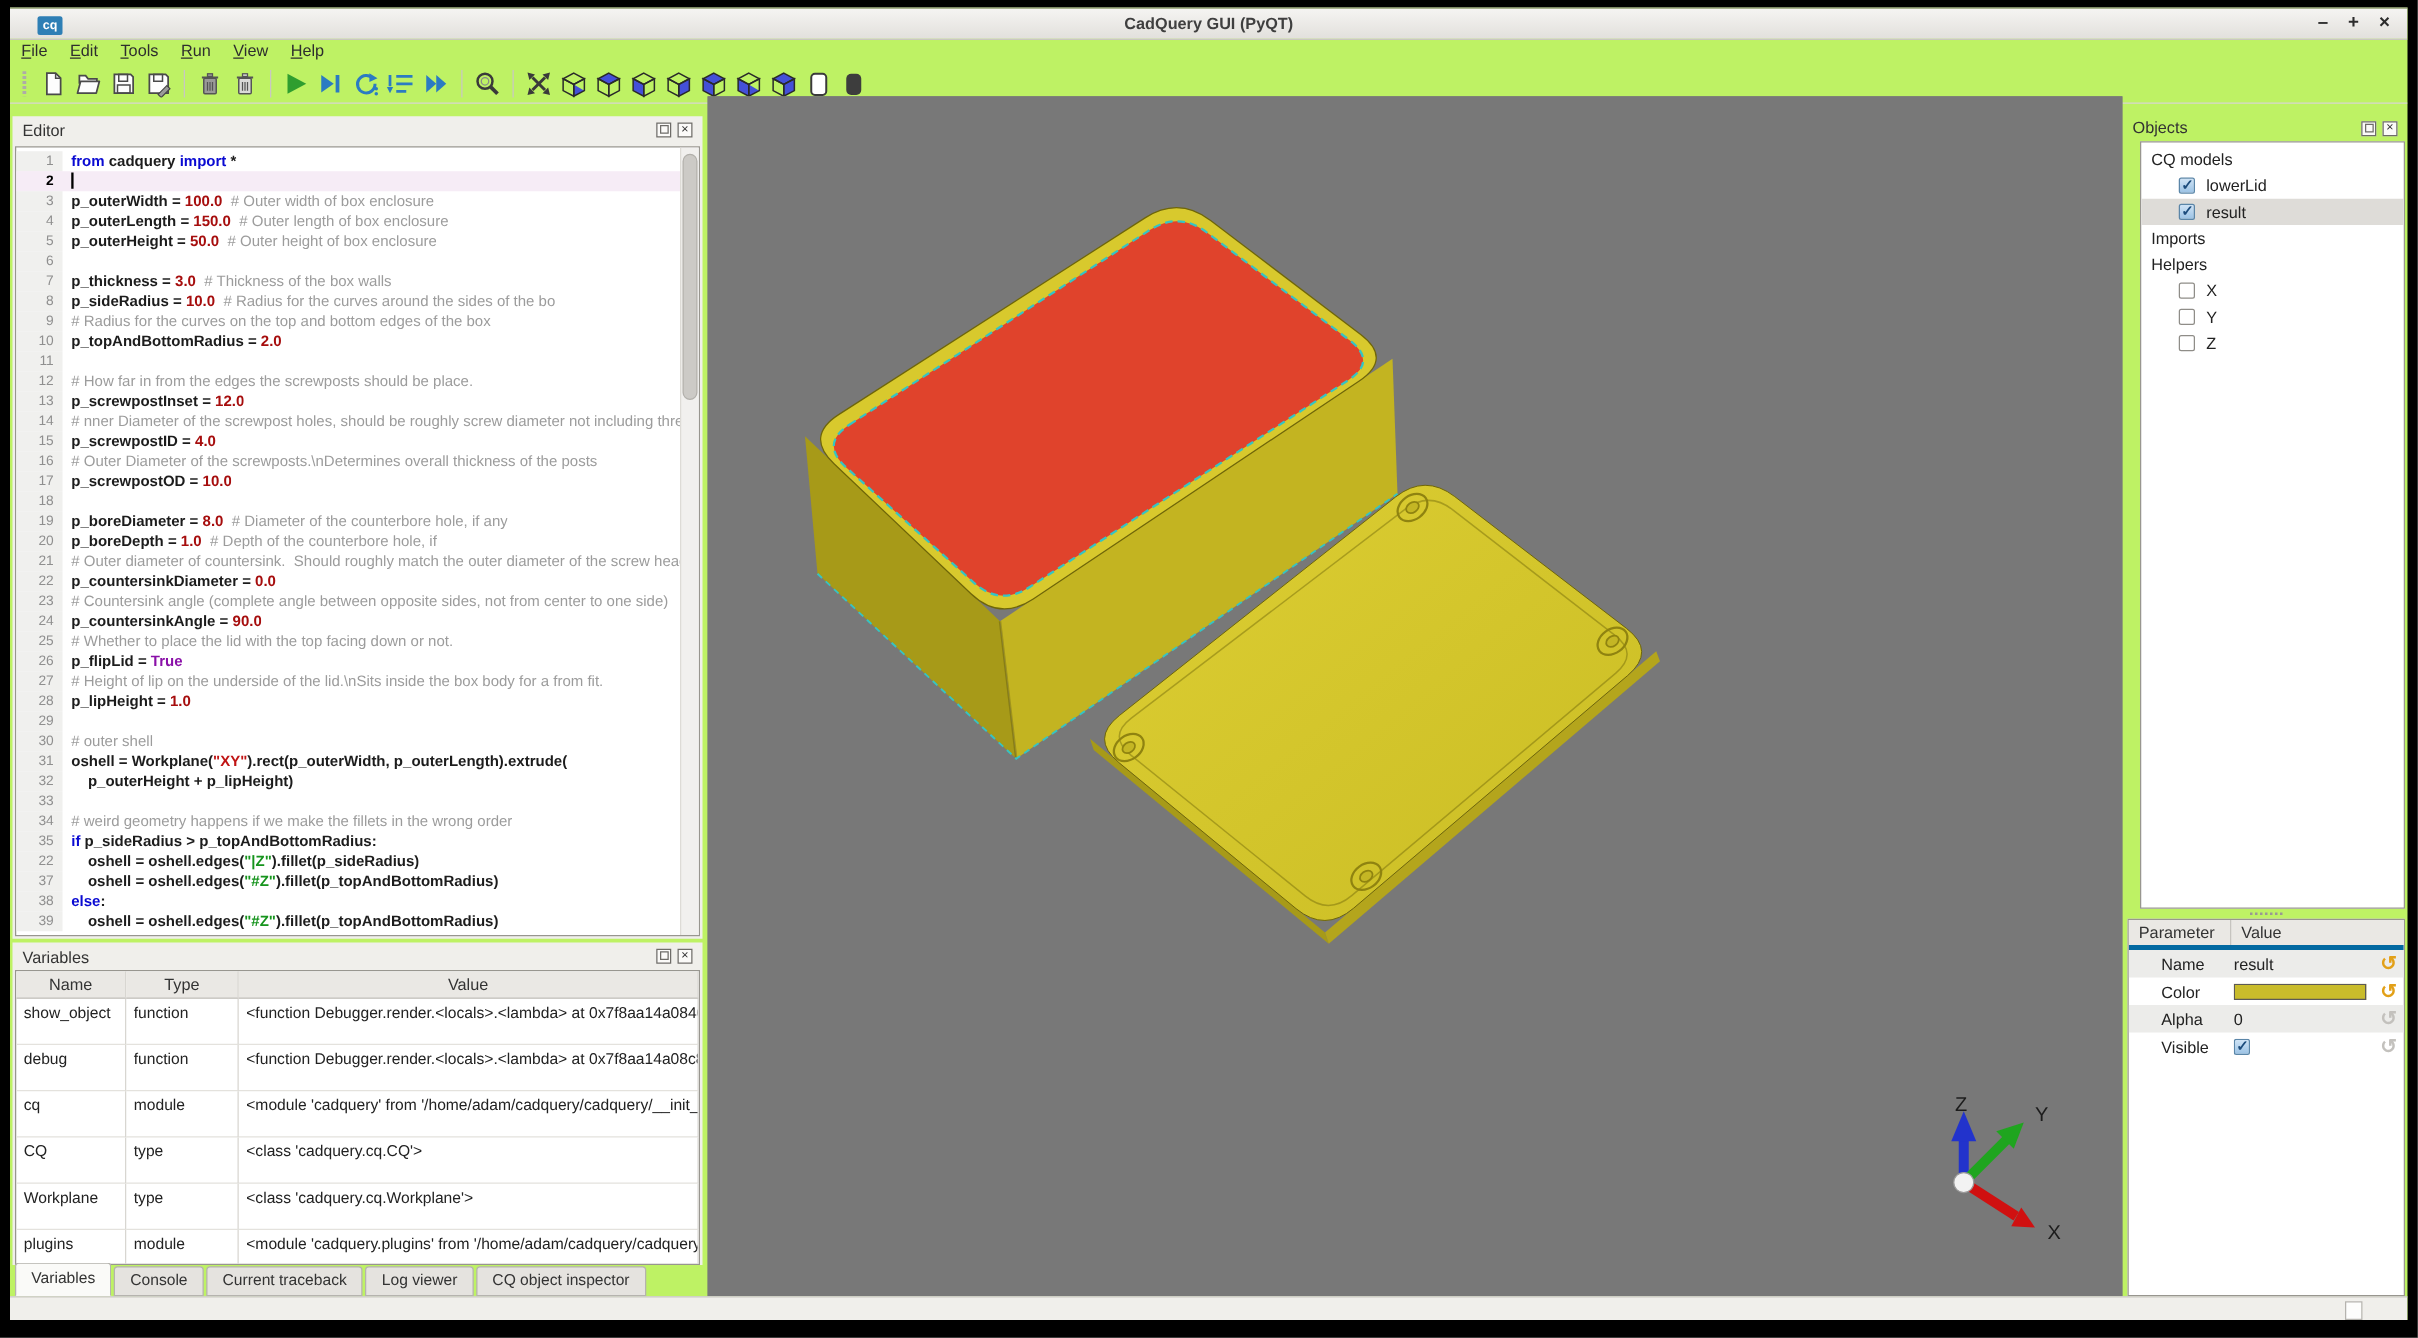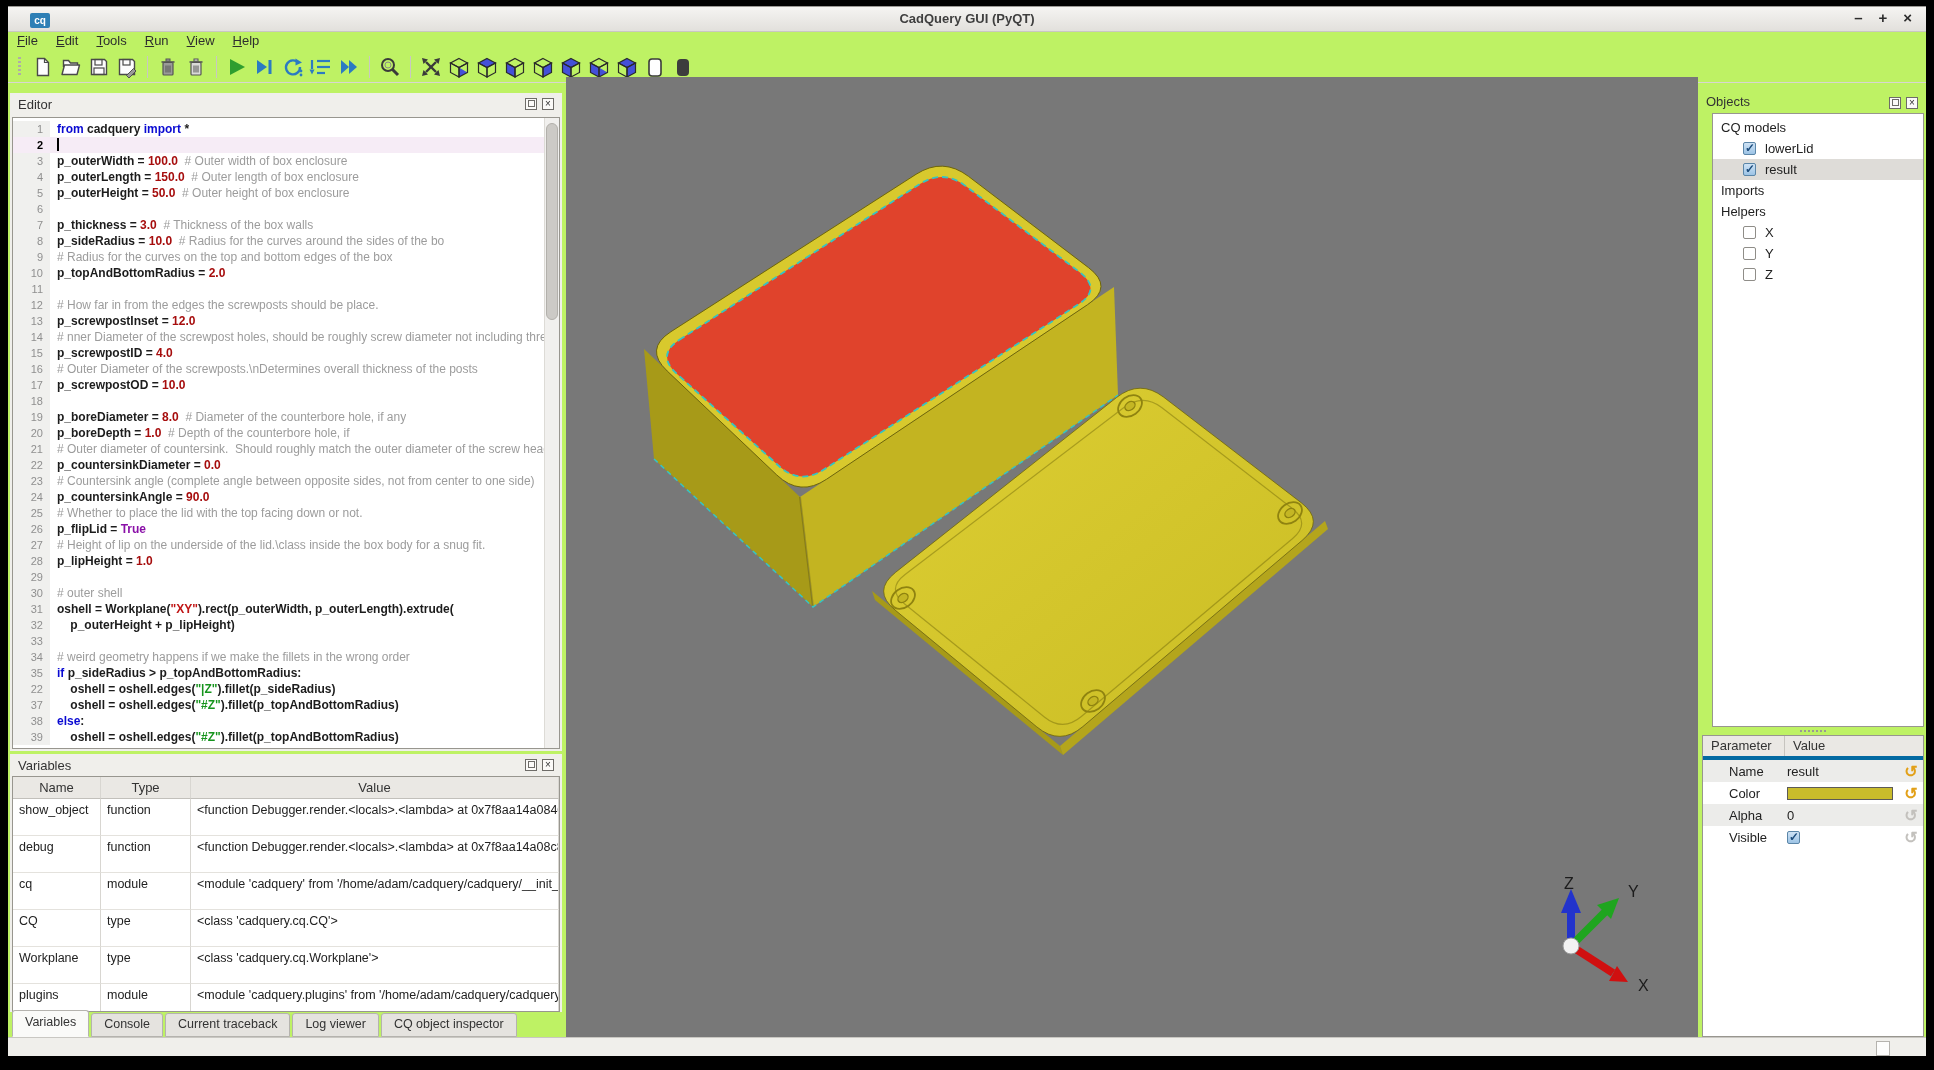--- a/index.html
+++ b/index.html
@@ -330,21 +330,21 @@
           <div class="cl"><span class="ln">17</span><span class="ct"><span class="tok-p">p_screwpostOD = </span><span class="tok-n">10.0</span></span></div>
           <div class="cl"><span class="ln">18</span><span class="ct"></span></div>
           <div class="cl"><span class="ln">19</span><span class="ct"><span class="tok-p">p_boreDiameter = </span><span class="tok-n">8.0</span><span class="tok-c">  # Diameter of the counterbore hole, if any</span></span></div>
           <div class="cl"><span class="ln">20</span><span class="ct"><span class="tok-p">p_boreDepth = </span><span class="tok-n">1.0</span><span class="tok-c">  # Depth of the counterbore hole, if</span></span></div>
           <div class="cl"><span class="ln">21</span><span class="ct"><span class="tok-c"># Outer diameter of countersink.  Should roughly match the outer diameter of the screw head</span></span></div>
           <div class="cl"><span class="ln">22</span><span class="ct"><span class="tok-p">p_countersinkDiameter = </span><span class="tok-n">0.0</span></span></div>
           <div class="cl"><span class="ln">23</span><span class="ct"><span class="tok-c"># Countersink angle (complete angle between opposite sides, not from center to one side)</span></span></div>
           <div class="cl"><span class="ln">24</span><span class="ct"><span class="tok-p">p_countersinkAngle = </span><span class="tok-n">90.0</span></span></div>
           <div class="cl"><span class="ln">25</span><span class="ct"><span class="tok-c"># Whether to place the lid with the top facing down or not.</span></span></div>
           <div class="cl"><span class="ln">26</span><span class="ct"><span class="tok-p">p_flipLid = </span><span class="tok-b">True</span></span></div>
-          <div class="cl"><span class="ln">27</span><span class="ct"><span class="tok-c"># Height of lip on the underside of the lid.\class inside the box body for a snug fit.</span></span></div>
+          <div class="cl"><span class="ln">27</span><span class="ct"><span class="tok-c"># Height of lip on the underside of the lid.\nSits inside the box body for a from fit.</span></span></div>
           <div class="cl"><span class="ln">28</span><span class="ct"><span class="tok-p">p_lipHeight = </span><span class="tok-n">1.0</span></span></div>
           <div class="cl"><span class="ln">29</span><span class="ct"></span></div>
           <div class="cl"><span class="ln">30</span><span class="ct"><span class="tok-c"># outer shell</span></span></div>
           <div class="cl"><span class="ln">31</span><span class="ct"><span class="tok-p">oshell = Workplane(</span><span class="tok-s1">"XY"</span><span class="tok-p">).rect(p_outerWidth, p_outerLength).extrude(</span></span></div>
           <div class="cl"><span class="ln">32</span><span class="ct"><span class="tok-p">    p_outerHeight + p_lipHeight)</span></span></div>
           <div class="cl"><span class="ln">33</span><span class="ct"></span></div>
           <div class="cl"><span class="ln">34</span><span class="ct"><span class="tok-c"># weird geometry happens if we make the fillets in the wrong order</span></span></div>
           <div class="cl"><span class="ln">35</span><span class="ct"><span class="tok-k">if</span><span class="tok-p"> p_sideRadius &gt; p_topAndBottomRadius:</span></span></div>
           <div class="cl"><span class="ln">22</span><span class="ct"><span class="tok-p">    oshell = oshell.edges(</span><span class="tok-s2">"|Z"</span><span class="tok-p">).fillet(p_sideRadius)</span></span></div>
           <div class="cl"><span class="ln">37</span><span class="ct"><span class="tok-p">    oshell = oshell.edges(</span><span class="tok-s2">"#Z"</span><span class="tok-p">).fillet(p_topAndBottomRadius)</span></span></div>

